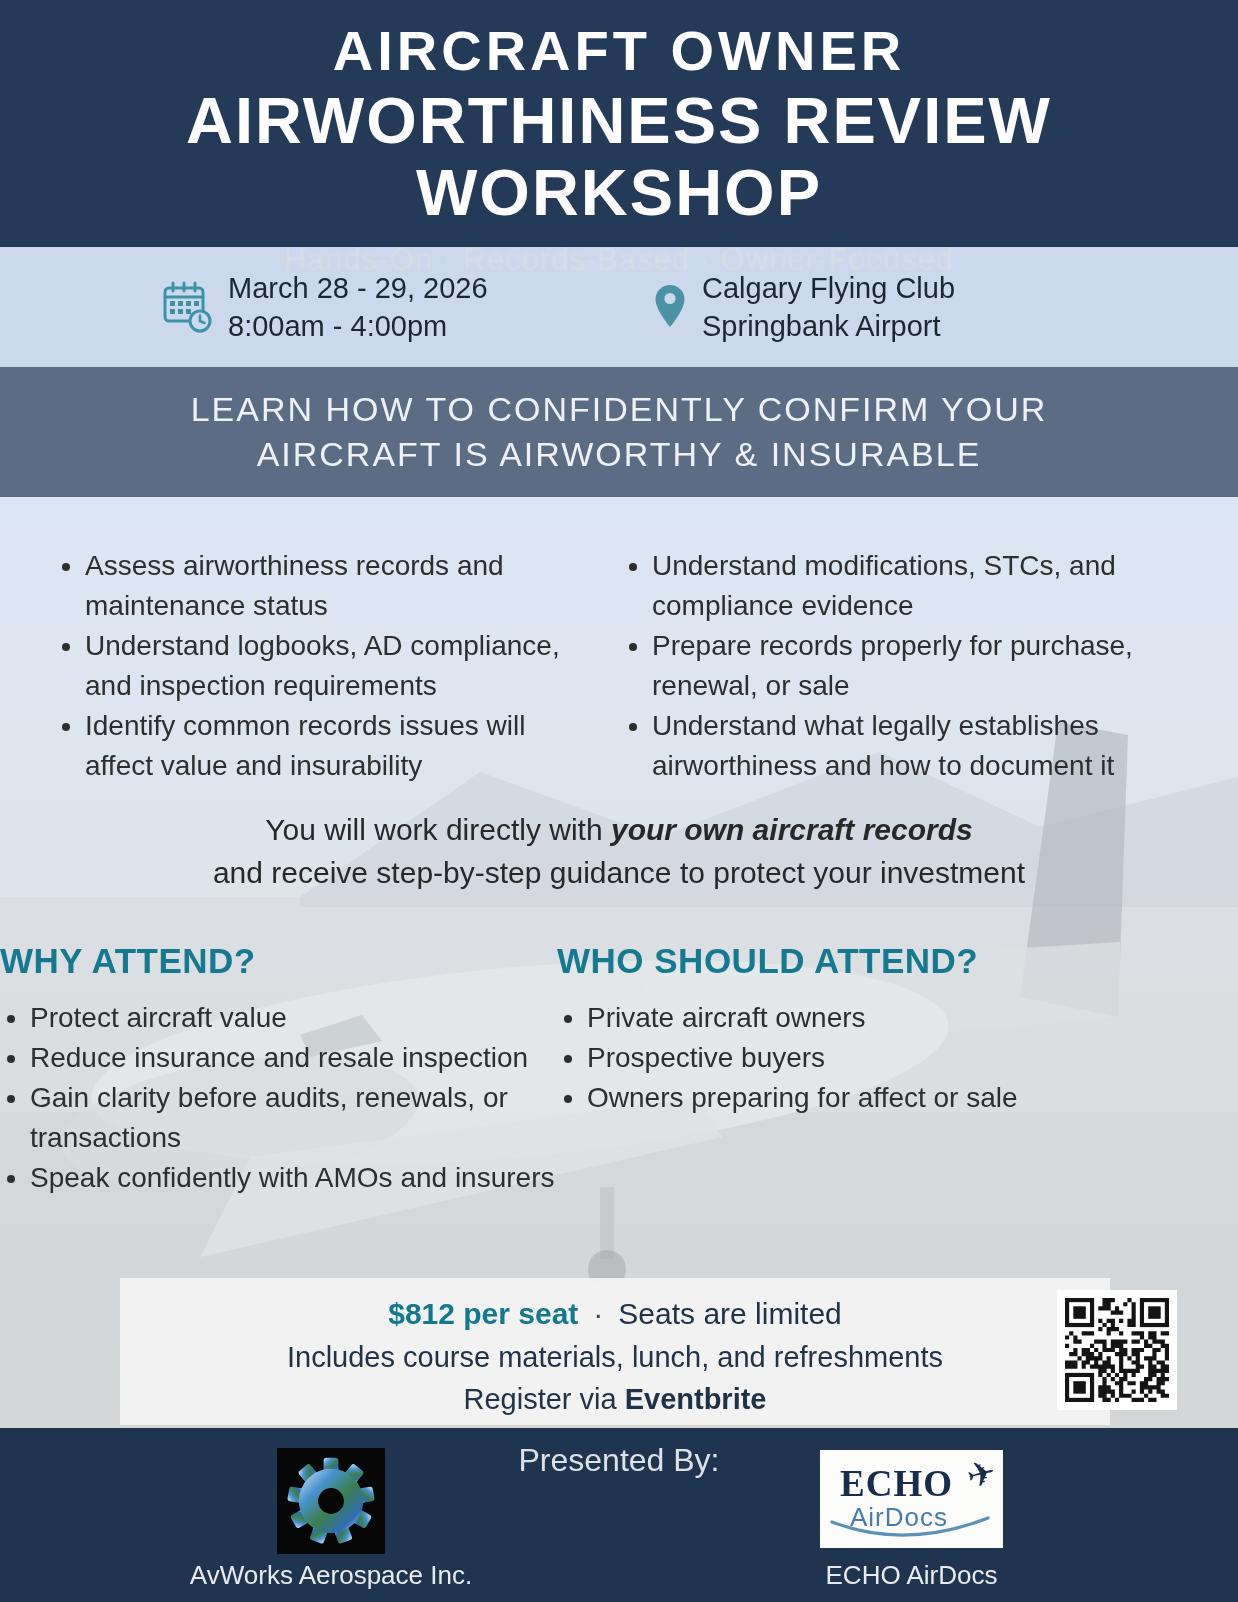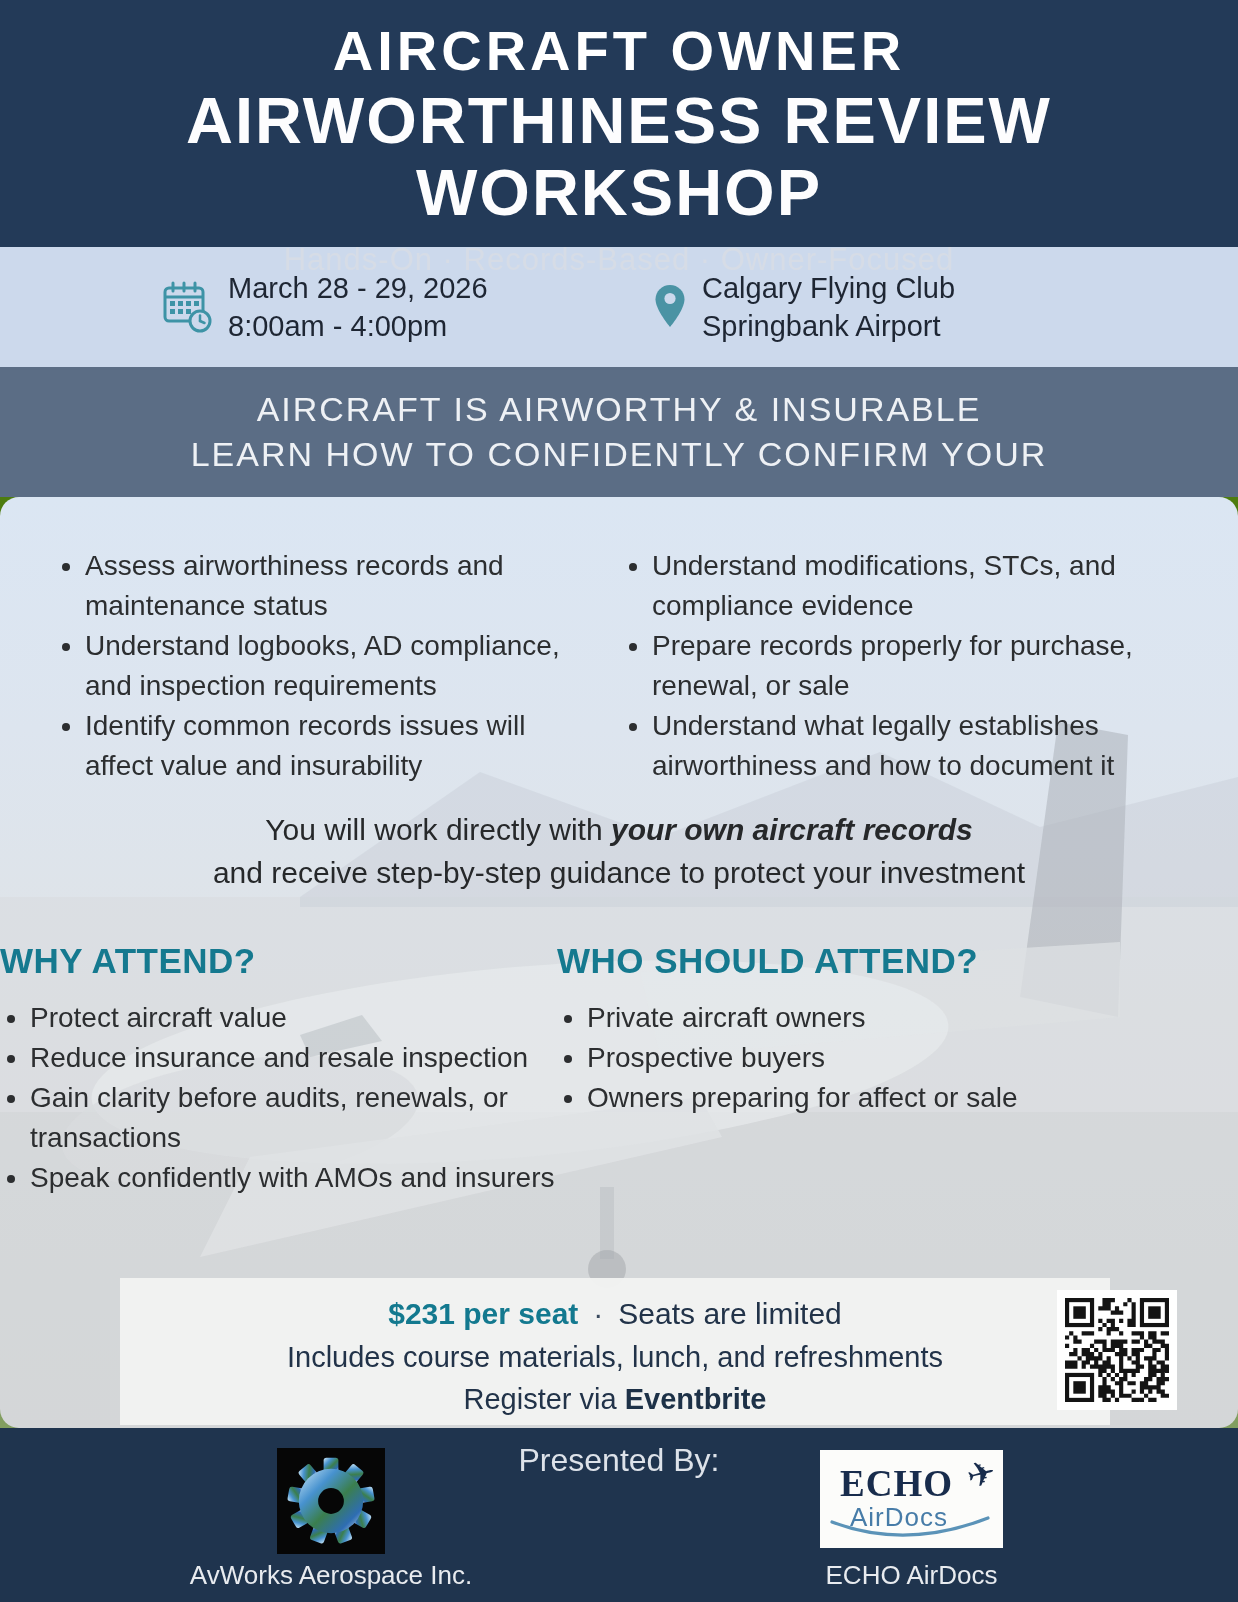--- a/index.html
+++ b/index.html
@@ -1,38 +1,38 @@
 <!DOCTYPE html>
 <html><head>
 <meta charset="utf-8">
 <style>
   html,body{margin:0;padding:0;background:#9aa2ad;}
   .page{position:relative;width:1238px;height:1602px;margin:0 auto;overflow:hidden;
-        font-family:"Liberation Sans",sans-serif;background:#4d7c0f;}
+        font-family:"Liberation Sans",sans-serif;background:#0369a1;}
 
   
   .header{height:247px;background:#233a58;text-align:center;}
   .title1{padding-top:20px;font-size:56px;font-weight:600;letter-spacing:4px;color:#ffffff;line-height:62px;}
   .title2{font-size:65px;font-weight:700;letter-spacing:2px;color:#fdfdfe;line-height:72px;margin-top:3px;}
   .tagline{margin-top:13px;font-size:31px;color:#d6dce6;letter-spacing:1px;}
 
   
   .info-bar{height:120px;background:#ccd9ec;display:flex;align-items:center;padding-left:162px;box-sizing:border-box;}
   .info-group{display:flex;align-items:center;gap:16px;}
   .info-group.date{width:492px;}
   .info-text{font-size:29px;line-height:38px;color:#1e2633;}
   .info-icon{flex:0 0 auto;display:block;}
 
   
   .banner{height:130px;background:#5b6d85;display:flex;flex-direction:column;justify-content:center;text-align:center;}
   .banner-line{font-size:34px;font-weight:300;letter-spacing:2px;color:#eef1f5;line-height:45px;}
 
   
   .content{position:relative;height:931px;
-    background:linear-gradient(180deg,#dbe6f3 0%,#dde5ef 25%,#dfe3e6 55%,#dcdedf 100%);border-radius:19px;}
+    background:linear-gradient(180deg,#dbe6f3 0%,#dde5ef 25%,#dfe3e6 55%,#dcdedf 100%);}
   .photo-hint{position:absolute;left:0;top:0;width:1238px;height:931px;}
 
   .objectives{position:relative;display:flex;padding:49px 0 0 55px;}
   .obj-col.left{width:567px;}
   .obj-col.right{flex:1;padding-right:36px;}
   ul.bullets{margin:0;padding-left:30px;list-style:disc;}
   .bullets li{font-size:28px;line-height:40px;color:#2c2e30;}
   .obj-col.left  li{max-width:515px;}
   .obj-col.right li{max-width:522px;}
 
@@ -118,22 +118,22 @@
         <circle cx="16" cy="14.5" r="5.6" fill="#ccd9ec"></circle>
       </svg>
       <div class="info-text">
         <div>Calgary Flying Club</div>
         <div>Springbank Airport</div>
       </div>
     </div>
   </div>
 
   <div class="banner">
+    <div class="banner-line">LEARN HOW TO CONFIDENTLY CONFIRM YOUR</div>
     <div class="banner-line">AIRCRAFT IS AIRWORTHY &amp; INSURABLE</div>
-    <div class="banner-line">LEARN HOW TO CONFIDENTLY CONFIRM YOUR</div>
   </div>
 
   <div class="content">
 
     <svg class="photo-hint" viewBox="0 0 1238 931" preserveAspectRatio="none">
       <g opacity="0.5">
         <rect x="0" y="400" width="1238" height="531" fill="#d2d4d6" opacity="0.6"></rect>
         <polygon points="300,400 480,275 660,340 880,255 1040,330 1238,280 1238,410 300,410" fill="#b9c0ca" opacity="0.55"></polygon>
         <rect x="0" y="615" width="1238" height="316" fill="#c6c8ca" opacity="0.65"></rect>
         <polygon points="1020,500 1058,225 1128,238 1118,520" fill="#7b8087" opacity="0.55"></polygon>
@@ -184,21 +184,21 @@
         <ul class="bullets">
           <li>Private aircraft owners</li>
           <li>Prospective buyers</li>
           <li>Owners preparing for affect or sale</li>
         </ul>
       </div>
     </div>
 
     <div class="pricing-box">
       <div class="price-line">
-        <span class="price">$231 per seat</span><span class="sep">·</span><span>Seats are limited</span>
+        <span class="price">$812 per seat</span><span class="sep">·</span><span>Seats are limited</span>
       </div>
       <div class="includes-line">Includes course materials, lunch, and refreshments</div>
       <div class="register-line">
         <span>Register via </span><strong>Eventbrite</strong>
       </div>
     </div>
 
     <div class="qr">
       <svg width="104" height="104" viewBox="0 0 25 25">
         <rect x="0" y="0" width="25" height="25" fill="#ffffff"></rect>

